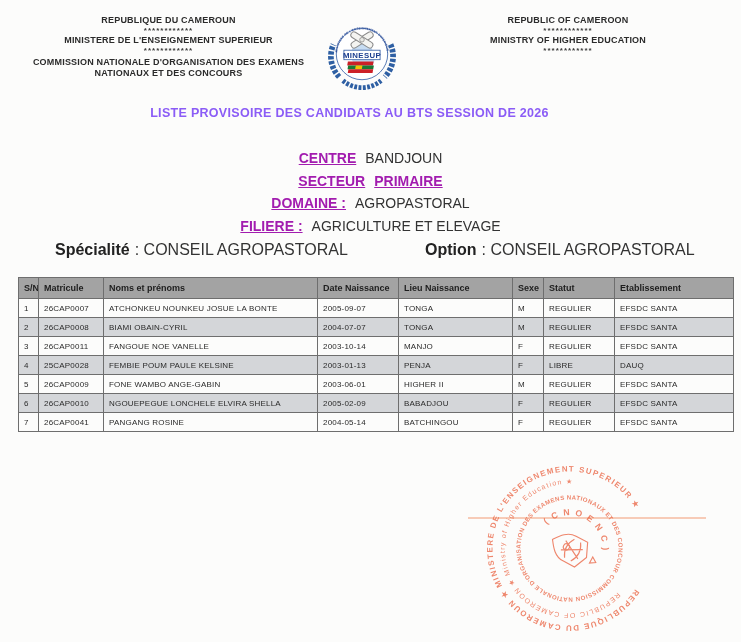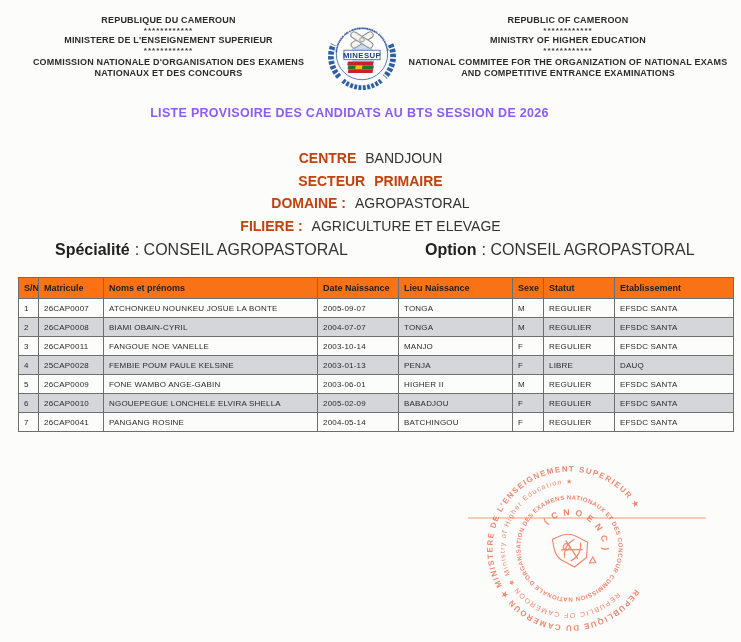--- a/index.html
+++ b/index.html
@@ -18,37 +18,37 @@
   .org-wrap  { font-size:9px; line-height:11px; letter-spacing:.2px; margin-top:2px; }
   .stars     { font-size:8px; line-height:9px; letter-spacing:1px; color:#3a3a3a; }
   .logo-box  { width:78px; height:80px; margin-top:-1px; flex:0 0 auto; }
   
   .doc-title {
     position:absolute; top:106px; left:0; right:42px; text-align:center;
     font-size:12.5px; font-weight:bold; letter-spacing:.3px; color:#8b5cf6;
   }
   .info-block { position:absolute; top:147px; left:0; right:0; text-align:center; }
   .info-line  { font-size:14px; line-height:22.5px; color:#333; }
-  .info-line .lbl { font-weight:bold; color:#c2410c; }
+  .info-line .lbl { font-weight:bold; color:#a21caf;text-decoration:underline; }
   .info-line .val { margin-left:9px; }
   .spec-row { position:absolute; top:241px; left:0; width:741px; height:20px; font-size:16px; }
   .spec-item { position:absolute; top:0; white-space:nowrap; color:#333; }
   .spec-item .lbl { font-weight:bold; color:#222; }
   .spec-item .val { margin-left:5px; }
   
   table.cands {
     position:absolute; top:277px; left:18px; width:715px;
     border-collapse:collapse; table-layout:fixed;
     border:1.5px solid #4e4e4e;
   }
   table.cands th, table.cands td {
     border:1px solid #6e6e6e; text-align:left; vertical-align:middle;
     padding:0 0 0 5px; overflow:hidden; white-space:nowrap;
   }
-  table.cands th { height:21px; font-size:9px; font-weight:bold; color:#1d1d1d; background:#f97316; }
+  table.cands th { height:21px; font-size:9px; font-weight:bold; color:#1d1d1d; background:#a3a3a3; }
   table.cands td { height:19px; font-size:8px; color:#2a2a2a; letter-spacing:.2px; }
   tr.striped td { background:#d4d6d9; }
   
   .stamp { position:absolute; left:482px; top:461px; width:175px; height:175px; filter:blur(.35px); opacity:.88; }
   .scan-line { position:absolute; left:468px; top:517px; width:238px; height:2px; background:rgba(242,145,100,.45); }
 </style>
 </head>
 <body>
 
 <div class="page">
@@ -96,21 +96,20 @@
           <rect x="36" y="58" width="26" height="4" fill="#cc2027"></rect>
         </g>
       </svg>
     </div>
 
     <div class="org-block right">
       <div class="org-line">REPUBLIC OF CAMEROON</div>
       <div class="stars">************</div>
       <div class="org-line">MINISTRY OF HIGHER EDUCATION</div>
       <div class="stars">************</div>
-      <div class="org-wrap">NATIONAL COMMITEE FOR THE ORGANIZATION OF NATIONAL EXAMS AND COMPETITIVE ENTRANCE EXAMINATIONS</div>
     </div>
   </div>
 
   <div class="doc-title">LISTE PROVISOIRE DES CANDIDATS AU BTS SESSION DE 2026</div>
 
   <div class="info-block">
     <div class="info-line">
       <span class="lbl">CENTRE</span><span class="val">BANDJOUN</span>
     </div>
     <div class="info-line">

